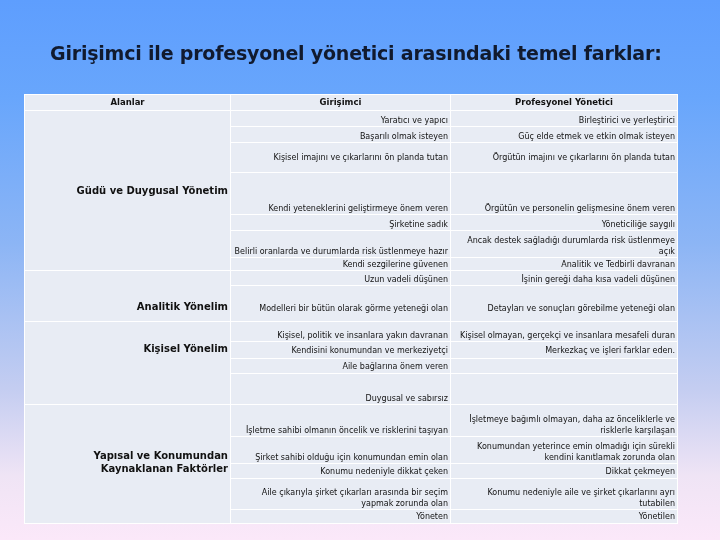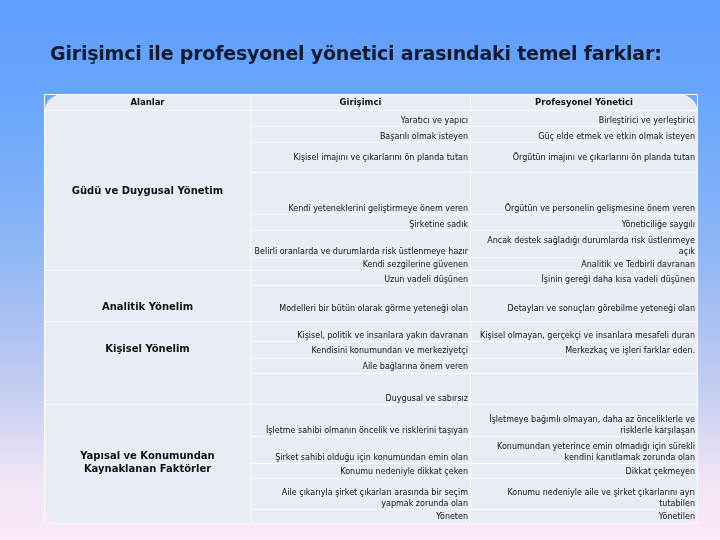--- a/index.html
+++ b/index.html
@@ -7,34 +7,33 @@
     width:720px; height:540px; overflow:hidden; position:relative;
     background: linear-gradient(to bottom, #5e9efe 0%, #68a6fc 18%, #8cb5f5 45%, #c4cdf1 72%, #efe4f5 88%, #fbe8f9 100%);
     font-family: "DejaVu Sans", sans-serif;
   }
   .title {
     position:absolute; left:50px; top:42px;
     font-family: "DejaVu Sans", sans-serif;
     font-weight:bold; font-size:19px; color:#111a2e; letter-spacing:-0.2px;
   }
   .tbl {
-    position:absolute; left:44px; top:94px; width:653px;
+    position:absolute; left:24px; top:94px; width:653px;
     border-collapse:collapse; table-layout:fixed;
     background:#e8ecf4;
-    border-radius:19px;
   }
   .tbl td, .tbl th {
     border:1px solid #ffffff;
     font-family: "DejaVu Sans", sans-serif;
     font-size:8px; color:#111; line-height:11px;
     padding:0 2px; vertical-align:bottom; font-weight:normal;text-align:right;
   }
   .tbl th { font-weight:bold; font-size:8.5px; text-align:center; vertical-align:middle; height:15px; }
   .tbl td.area {
-    font-weight:bold; font-size:10px; text-align:center; vertical-align:middle; color:#111;
+    font-weight:bold; font-size:10px; vertical-align:middle; color:#111;
     line-height:13px;
     margin-left:28px;
   }
   .col-a { width:206px; }
   .col-b { width:220px; }
   .col-c { width:227px; }
 </style>
 </head>
 <body>
 

